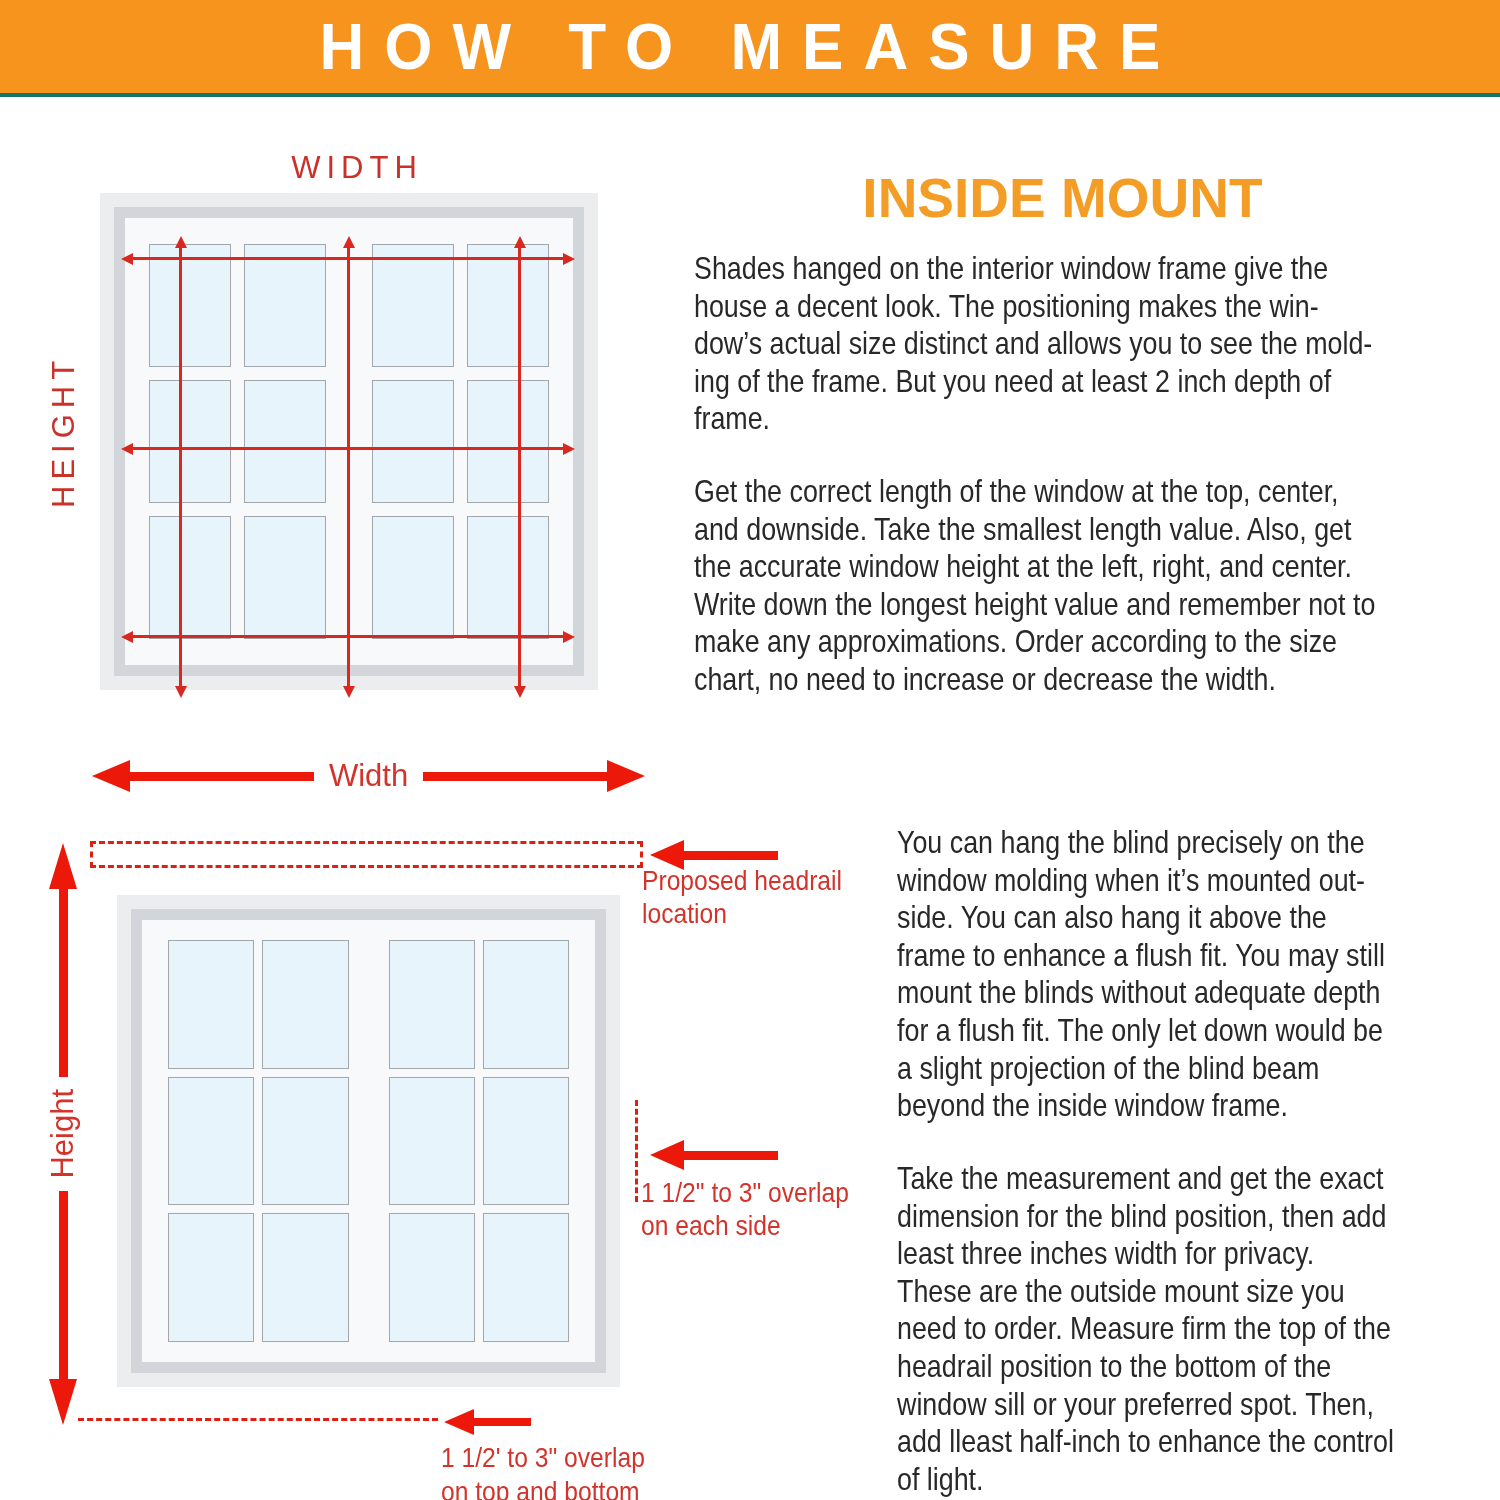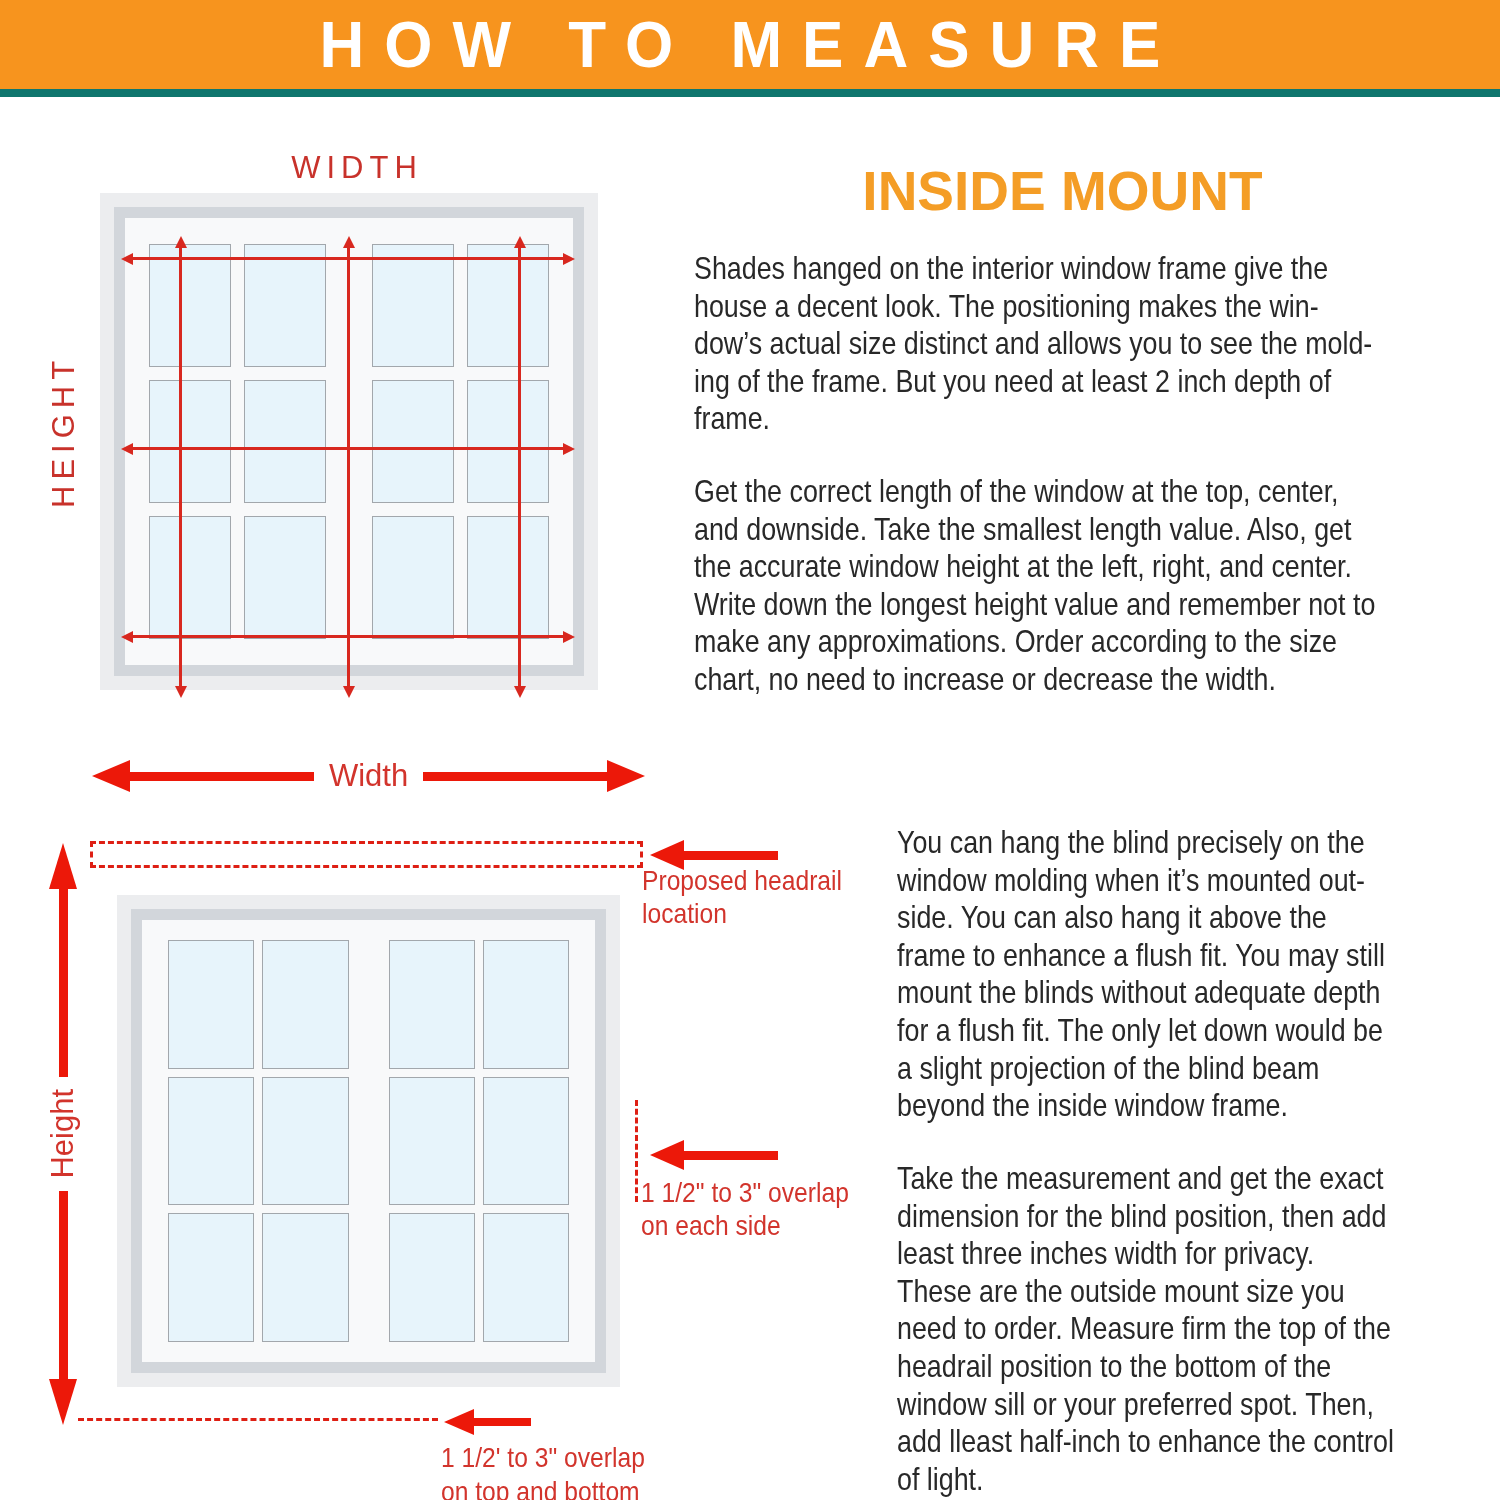--- a/index.html
+++ b/index.html
@@ -6,21 +6,21 @@
   html,body { background:#ffffff; }
   .canvas {
     position:relative; width:1500px; height:1500px; overflow:hidden;
     background:#ffffff; font-family:"Liberation Sans", sans-serif;
   }
 
   
   .banner {
     position:absolute; left:0; top:0; width:1500px; height:97px;
     background:var(--banner-orange,#F7941E);
-    border-bottom:8px solid #0f766e;
+    border-bottom:4px solid #0f766e;
     display:flex; align-items:center; justify-content:center;
   }
   .banner-title {
     color:#ffffff; font-size:62px; font-weight:800; letter-spacing:20px;
     transform:scaleY(1.05);
   }
 
   
   .window { position:absolute; background:var(--frame-outer,#ECEDEF); padding:14px; }
   .w-bevel { background:var(--frame-bevel,#D2D6DB); padding:11px; width:100%; height:100%; }
@@ -201,21 +201,21 @@
 on each side</div>
 
   <div class="dash-hline"></div>
   <div class="arrow-left small" style="left:444px; top:1409px;">
     <div class="tri"></div>
     <div class="bar"></div>
   </div>
   <div class="rlabel cond" style="left:441px; top:1441px; line-height:34px;">1 1/2' to 3" overlap
 on top and bottom</div>
 
-  <h2 class="mount-heading" style="left:690px; top:159px; width:745px;">INSIDE MOUNT</h2>
+  <h2 class="mount-heading" style="left:690px; top:166px; width:745px;">INSIDE MOUNT</h2>
   <p class="body-p cond" style="left:694px; top:250px; width:850px;">Shades hanged on the interior window frame give the
 house a decent look. The positioning makes the win-
 dow’s actual size distinct and allows you to see the mold-
 ing of the frame. But you need at least 2 inch depth of
 frame.</p>
   <p class="body-p cond" style="left:694px; top:473px; width:850px;">Get the correct length of the window at the top, center,
 and downside. Take the smallest length value. Also, get
 the accurate window height at the left, right, and center.
 Write down the longest height value and remember not to
 make any approximations. Order according to the size

